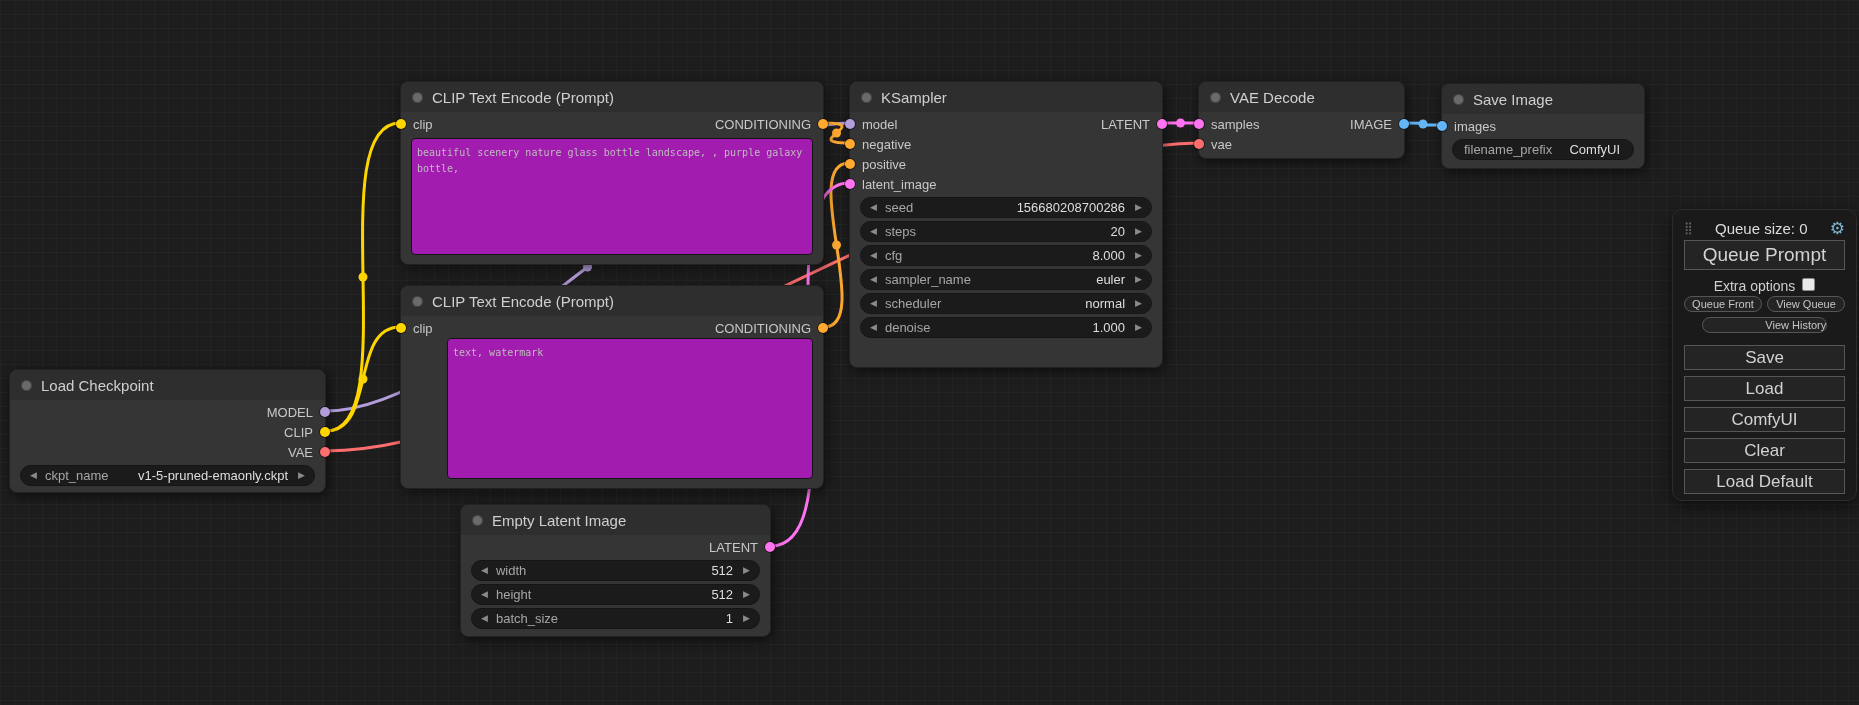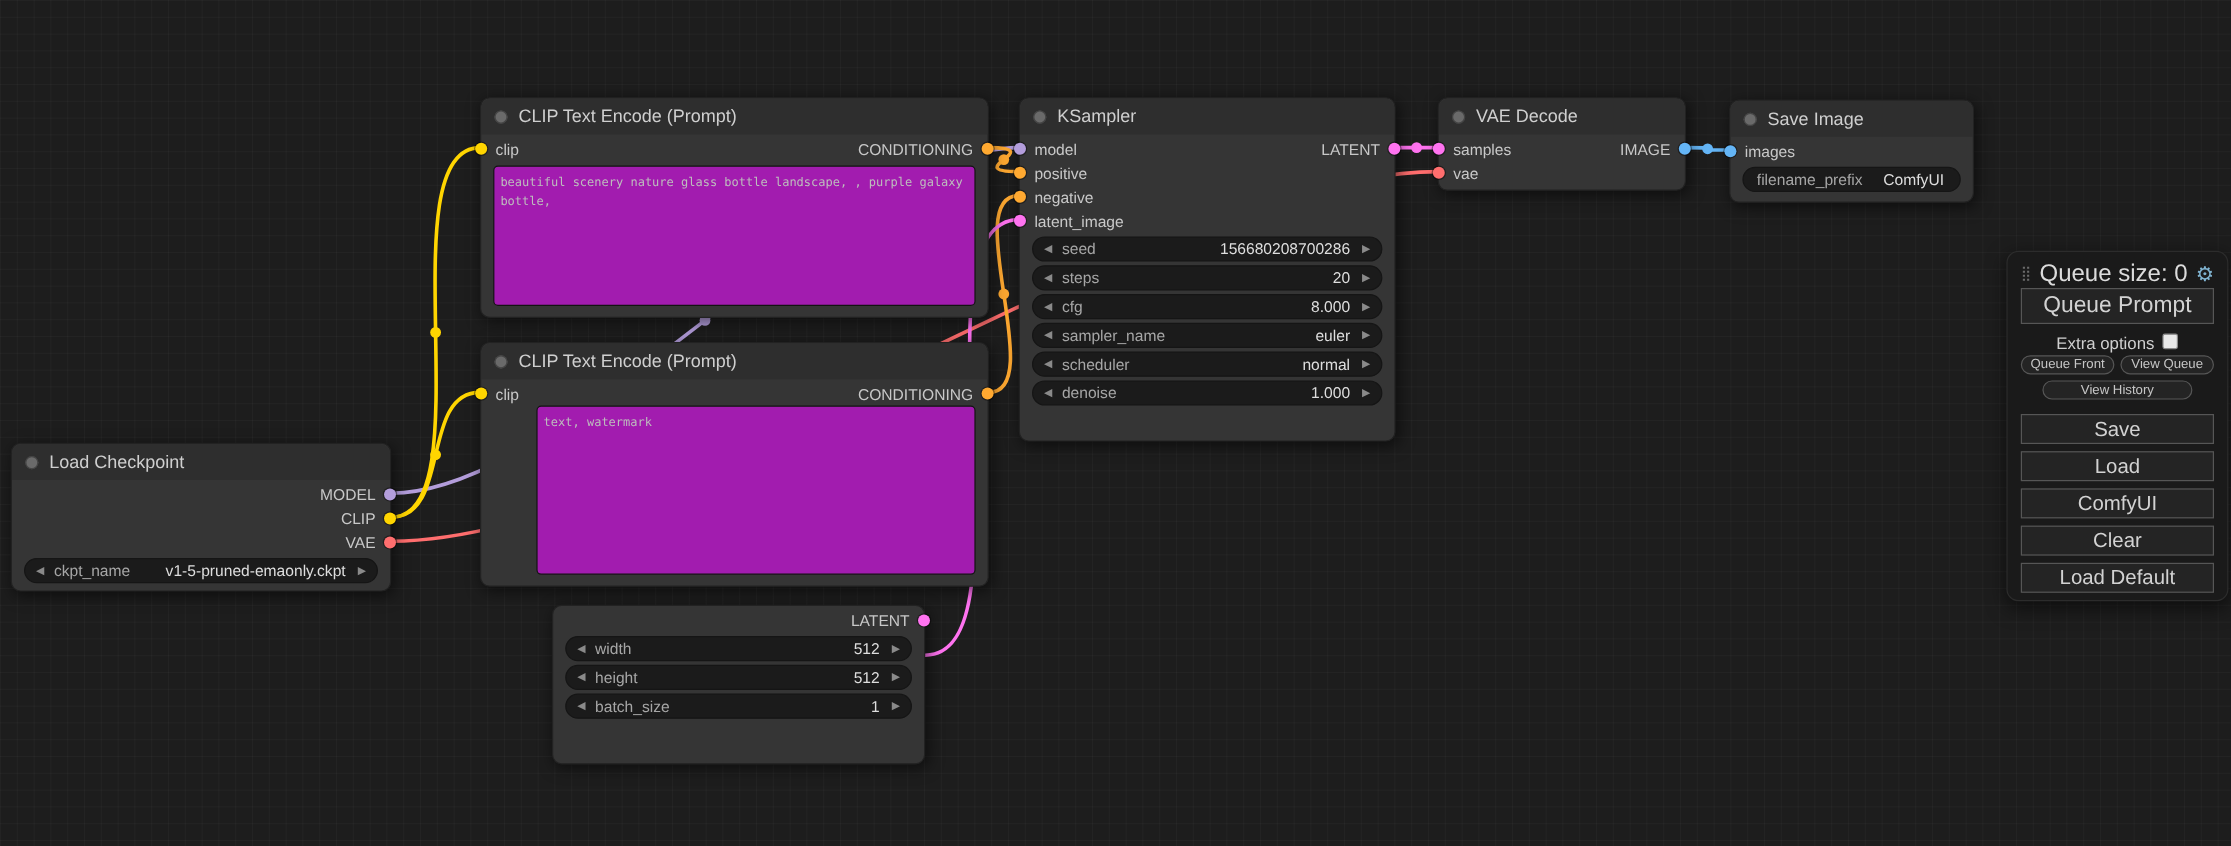--- a/index.html
+++ b/index.html
@@ -60,31 +60,31 @@
   #node-ksampler{left:849px;top:81px;width:314px;height:287px;}
   #node-vae-decode{left:1198px;top:81px;width:207px;height:78px;}
   #node-save-image{left:1441px;top:83px;width:204px;height:86px;}
 
   
   #queue-panel{position:absolute;left:1672px;top:209px;width:185px;height:292px;z-index:10;
         background:#1a1a1a;border:1px solid #2c2c2c;border-radius:10px;
         box-shadow:0 5px 16px rgba(0,0,0,.55);padding:8px 11px;}
   .qp-header{display:flex;align-items:center;height:20px;}
   .drag-handle{color:#6a6a6a;font-size:12px;cursor:move;}
-  .queue-size{flex:1;text-align:center;font-size:20px;color:#dcdcdc;}
+  .queue-size{flex:1;text-align:center;font-size:15px;color:#dcdcdc;}
   .gear{color:var(--gear_icon);font-size:17px;line-height:1;cursor:pointer;}
   button{font-family:inherit;background:#242424;border:1px solid #565656;border-radius:0;
         color:#d2d2d2;cursor:pointer;display:block;}
   .qp-main{width:100%;height:30px;margin-top:2px;font-size:19px;}
   .extra-row{display:flex;align-items:flex-start;justify-content:center;gap:7px;
         margin-top:8px;height:14px;font-size:14px;color:#cfcfcf;}
   .checkbox{width:13px;height:13px;background:#e9e9e9;border:1px solid #8a8a8a;border-radius:2px;}
   .small-row{display:flex;gap:5px;margin-top:4px;}
   .qp-small{flex:1;height:16px;font-size:11px;padding:0;border-radius:8px;color:#c6c6c6;}
-  .qp-small.history{flex:none;display:block;width:78%;margin:5px auto 0;}
+  .qp-small.history{flex:none;display:block;width:78%;margin:5px auto 0;text-align:right;}
   .qp-list{width:100%;height:25px;margin-top:6px;font-size:17px;}
   .qp-list.first{margin-top:12px;}
 </style>
 </head>
 <body>
 
 <svg id="wires" width="1859" height="705">
     <path d="M 326 411 C 475.26339973349127 411, 699.7366002665087 123, 849 123" stroke="#B39DDB" fill="none" stroke-width="3" stroke-linecap="round"></path>
     <circle cx="587.5" cy="267" r="4.5" fill="#B39DDB"></circle>
     <path d="M 326 431 C 405.19122426127785 431, 320.80877573872215 123, 400 123" stroke="#FFD500" fill="none" stroke-width="3" stroke-linecap="round"></path>
@@ -172,20 +172,24 @@
       <div class="out">
           <span class="slot-label">CONDITIONING</span>
           <span class="dot conditioning"></span>
         </div>
     </div>
   </div>
   <div class="prompt-box">text, watermark</div>
 </div>
 
 <div class="node" id="node-empty-latent">
+  <div class="node-title">
+    <span class="collapse-dot"></span>
+    <span>Empty Latent Image</span>
+  </div>
   <div class="slots">
     <div class="slot-row">
       <div class="out">
           <span class="slot-label">LATENT</span>
           <span class="dot latent"></span>
         </div>
     </div>
   </div>
   <div class="widget">
     <span class="warrow">◀</span>
@@ -219,27 +223,27 @@
           <span class="slot-label">model</span>
         </div>
       <div class="out">
           <span class="slot-label">LATENT</span>
           <span class="dot latent"></span>
         </div>
     </div>
     <div class="slot-row">
       <div class="in">
           <span class="dot conditioning"></span>
+          <span class="slot-label">negative</span>
+        </div>
+    </div>
+    <div class="slot-row">
+      <div class="in">
+          <span class="dot conditioning"></span>
           <span class="slot-label">positive</span>
-        </div>
-    </div>
-    <div class="slot-row">
-      <div class="in">
-          <span class="dot conditioning"></span>
-          <span class="slot-label">negative</span>
         </div>
     </div>
     <div class="slot-row">
       <div class="in">
           <span class="dot latent"></span>
           <span class="slot-label">latent_image</span>
         </div>
     </div>
   </div>
   <div class="widget">

